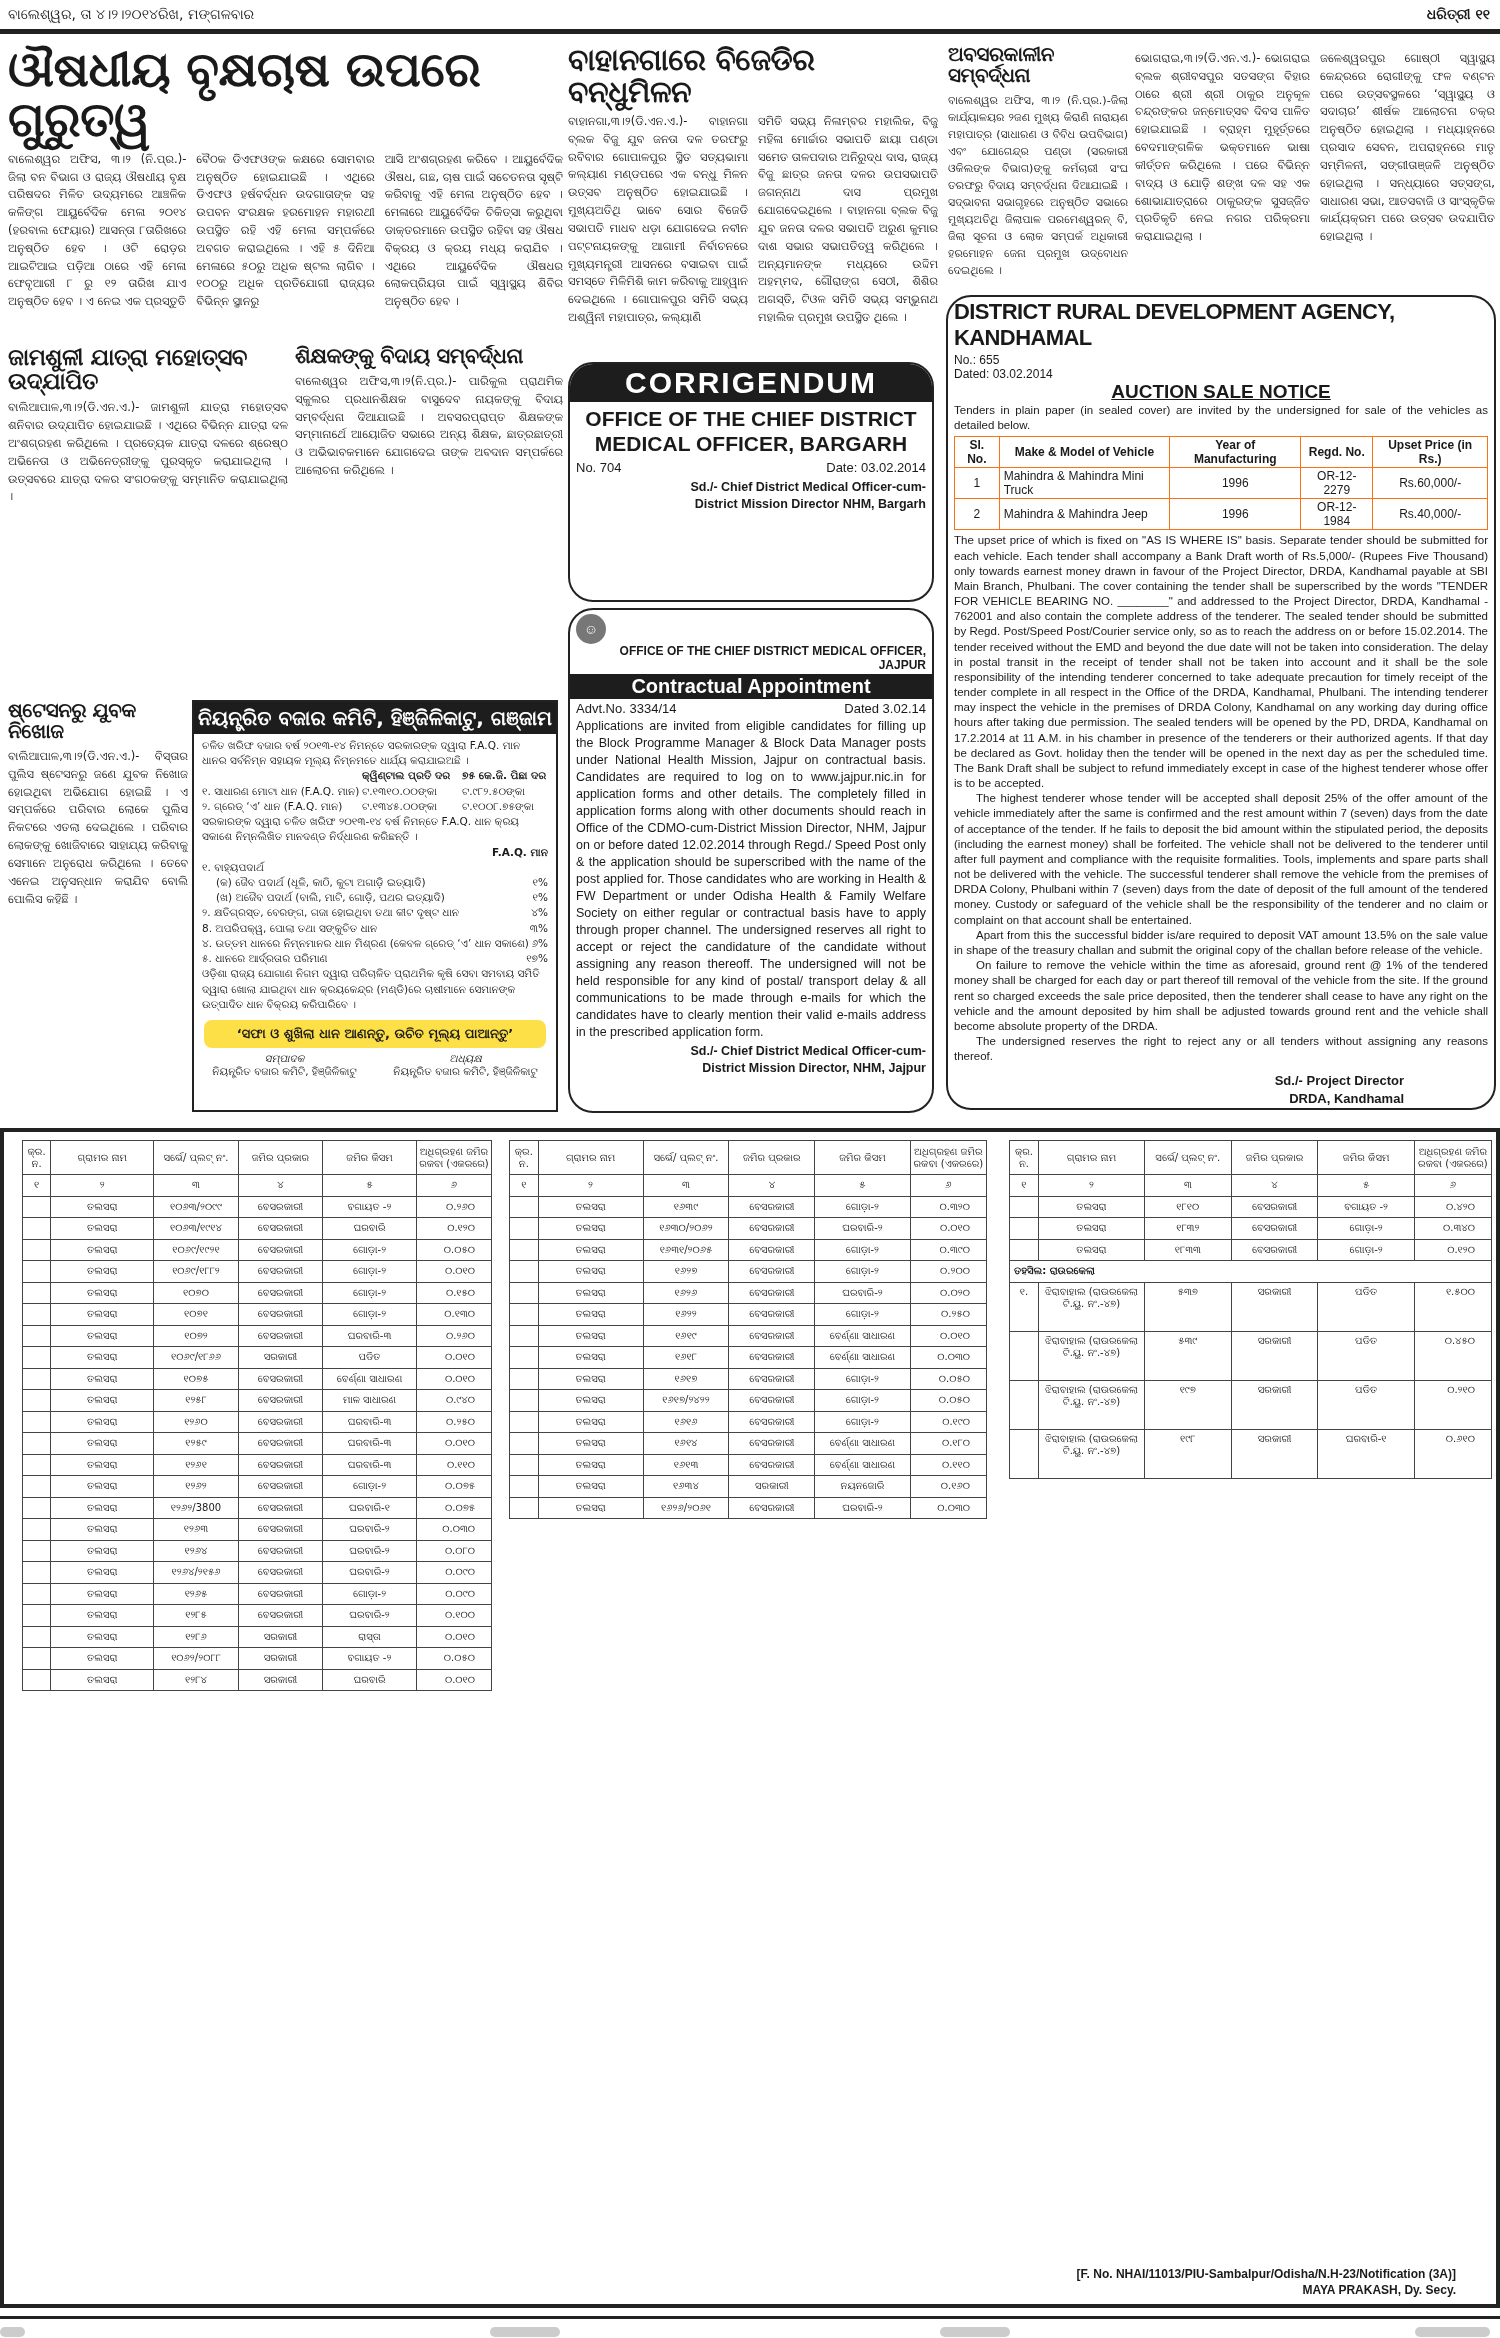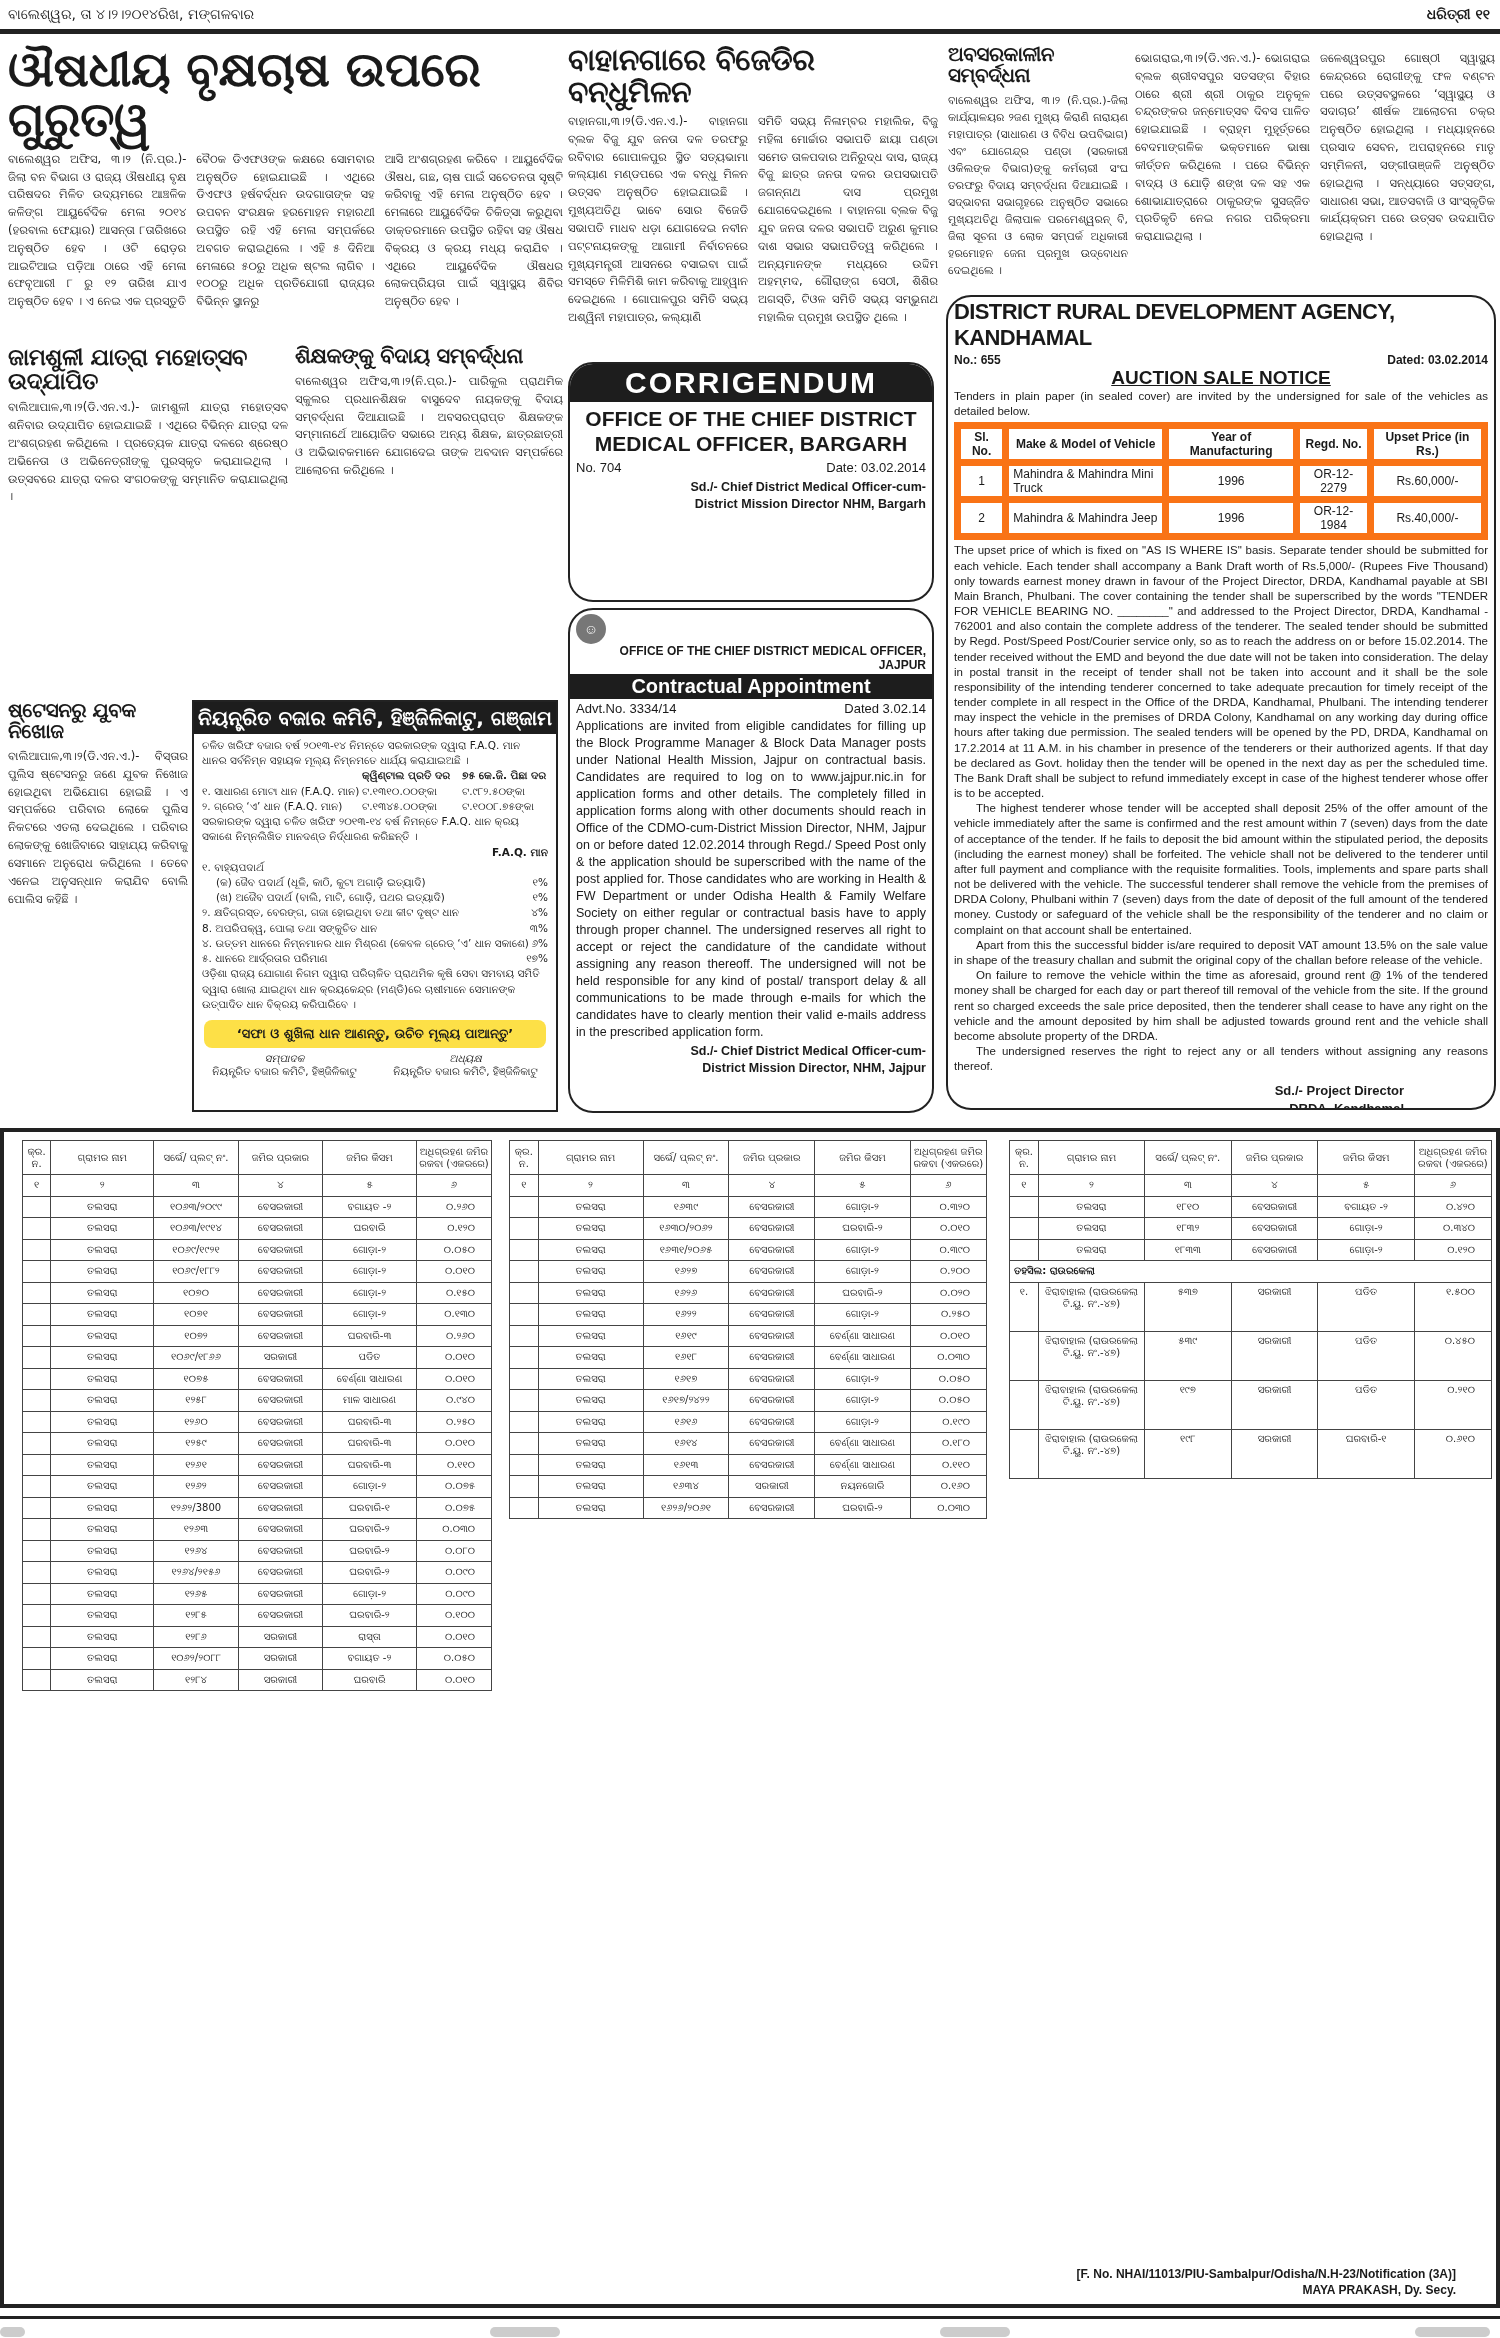--- a/index.html
+++ b/index.html
@@ -31,26 +31,26 @@
   #dmd .logo { width: 30px; height: 30px; border-radius: 50%; background: #777; margin-right: 10px; display: flex; align-items: center; justify-content: center; color: #fff; font-size: 14px; }
   #dmd .title { font-size: 24px; font-weight: bold; }
   #dmd .subtitle { font-size: 12px; font-weight: bold; text-align: right; padding: 0 6px 2px; }
   #dmd .black-band { font-size: 20px; padding: 1px 0; }
   #dmd .meta { display: flex; justify-content: space-between; font-size: 13px; padding: 2px 6px; }
   #dmd .text { font-size: 12.5px; line-height: 1.36; padding: 0 6px; text-align: justify; }
   #dmd .sign { text-align: right; font-weight: bold; font-size: 12.5px; padding: 2px 6px 4px; line-height: 1.35; }
 
   
   #drda .agency { font-size: 22px; font-weight: bold; padding: 2px 6px; letter-spacing: -0.6px; }
-  #drda .meta { display: flex; justify-content: space-between; font-size: 12px; font-weight: bold; padding: 0 6px; }
+  #drda .meta { display: flex; justify-content: space-between; font-size: 12px; font-weight: normal; padding: 0 6px; flex-direction: column; }
   #drda .notice-title { text-align: center; font-size: 19px; font-weight: bold; text-decoration: underline; }
   #drda .text { font-size: 11.5px; line-height: 1.32; padding: 0 6px; text-align: justify; }
   #drda .text.indent { text-indent: 22px; }
   #drda table { width: calc(100% - 12px); margin: 3px 6px; border-collapse: collapse; font-size: 12px; }
-  #drda th, #drda td { border: 7px solid #f97316; padding: 1px 4px; text-align: center; }
+  #drda th, #drda td { border: 1px solid #f97316; padding: 1px 4px; text-align: center; }
   #drda td.left { text-align: left; }
   #drda .sign { text-align: right; font-weight: bold; font-size: 13px; padding: 8px 90px 6px 6px; line-height: 1.35; }
 
   
   #market .black-band { font-size: 20px; padding: 4px 0; }
   #market .inner { padding: 4px 8px; font-size: 10.5px; line-height: 1.45; }
   #market .price-row, #market .faq-row { display: flex; }
   #market .price-row span, #market .faq-row span { display: block; }
   #market .slogan { background: #fde047; border-radius: 8px; text-align: center; font-weight: bold; font-size: 13px; padding: 6px; margin: 4px 10px; }
   #market .signers { display: flex; justify-content: space-around; text-align: center; font-size: 10.5px; }

